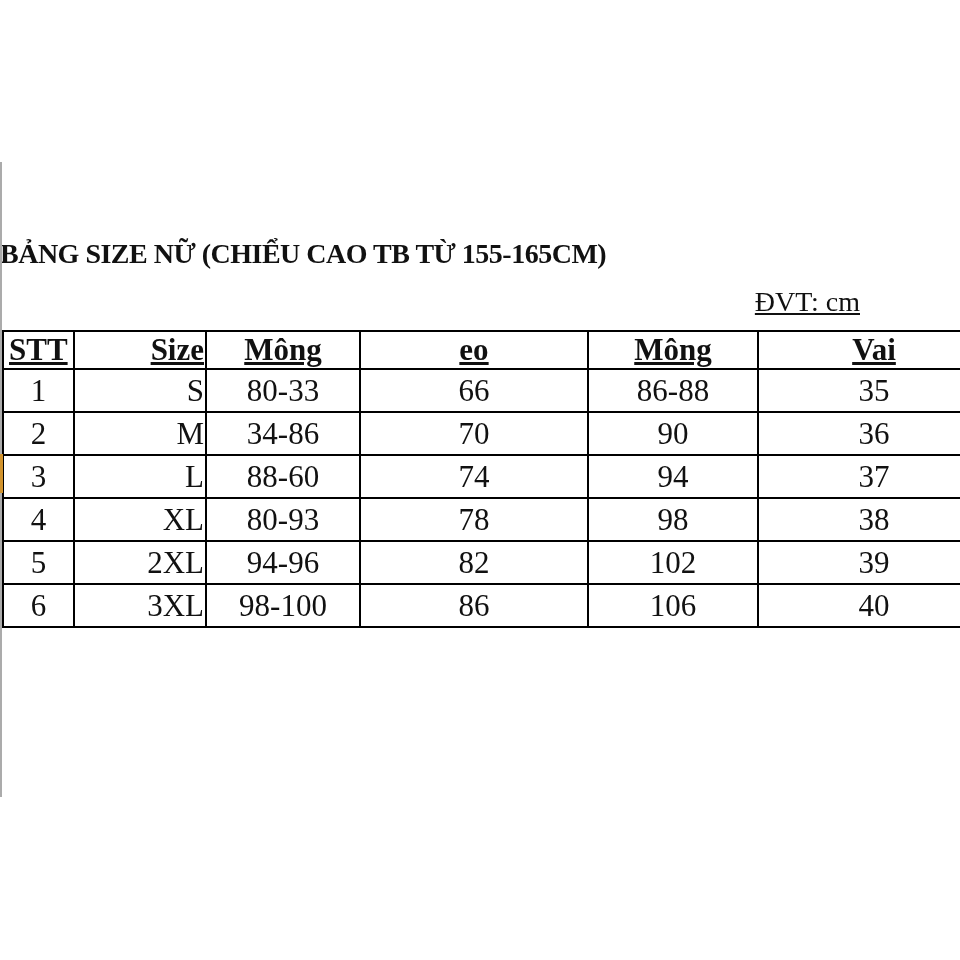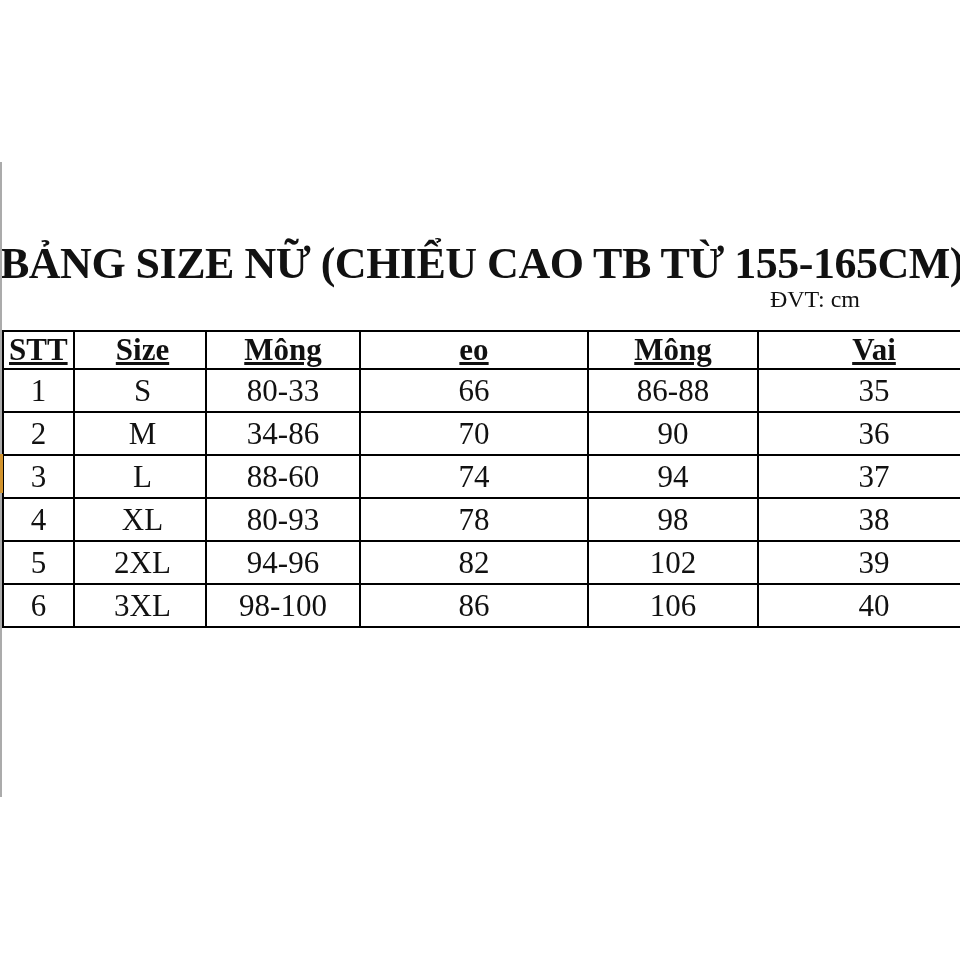--- a/index.html
+++ b/index.html
@@ -14,32 +14,33 @@
     background: #ffffff;
     overflow: hidden;
     font-family: "Liberation Serif", "DejaVu Serif", serif;
     color: #111111;
   }
   .title {
     position: absolute;
     top: 238px;
     left: 0;
     width: 960px;
-    text-align: right;
-    font-size: 44px;
+    text-align: left;
+    font-size: 28px;
     font-weight: bold;
     letter-spacing: -0.5px;
     white-space: nowrap;
   }
   .unit-label {
     position: absolute;
     top: 286px;
     right: 100px;
-    font-size: 24px;
+    font-size: 28px;
     font-weight: normal;
+    text-decoration: underline;
   }
   table.size-table {
     position: absolute;
     left: 2px;
     top: 330px;
     width: 954px;
     border-collapse: collapse;
     table-layout: fixed;
     font-size: 31px;
   }
@@ -56,21 +57,21 @@
 
   .col-stt  { width: 63px;  }
   .col-size { width: 123px; }
   .col-nguc { width: 150px; }
   .col-eo   { width: 224px; }
   .col-mong { width: 166px; }
   .col-vai  { width: 228px; }
 
   th.col-stt  { text-align: left; padding-left: 5px; }
   td.col-stt  { text-align: center; }
-  th.col-size, td.col-size { text-align: center; padding-left: 6px; }
+  th.col-size, td.col-size { text-align: right; padding-left: 6px; }
   th.col-nguc, td.col-nguc,
   th.col-eo,   td.col-eo,
   th.col-mong, td.col-mong,
   th.col-vai,  td.col-vai { text-align: center; }
 
   .left-edge-line {
     position: absolute;
     left: 0;
     top: 162px;
     width: 2px;

